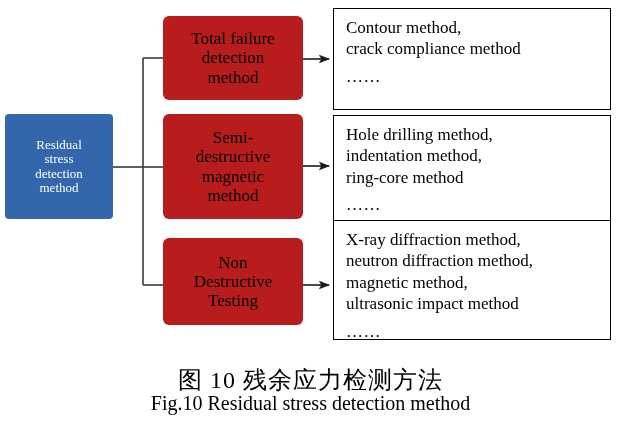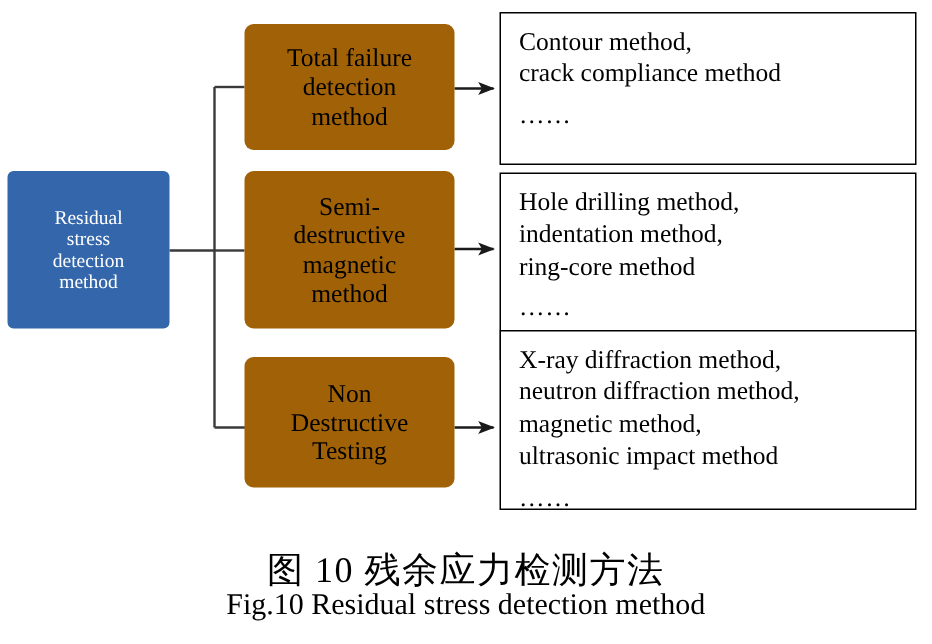--- a/index.html
+++ b/index.html
@@ -54,21 +54,21 @@
     display: block;
     white-space: pre-line;
     padding: 0 2px;
   }
 
   
   .cat-node {
     position: absolute;
     left: 163px;
     width: 140px;
-    background: #a16207;
+    background: #b91c1c;
     border-radius: 6px;
     display: flex;
     align-items: center;
     justify-content: center;
     text-align: center;
     line-height: 1.12;
     font-size: 17px;
     color: #000000;
     box-sizing: border-box;
   }

